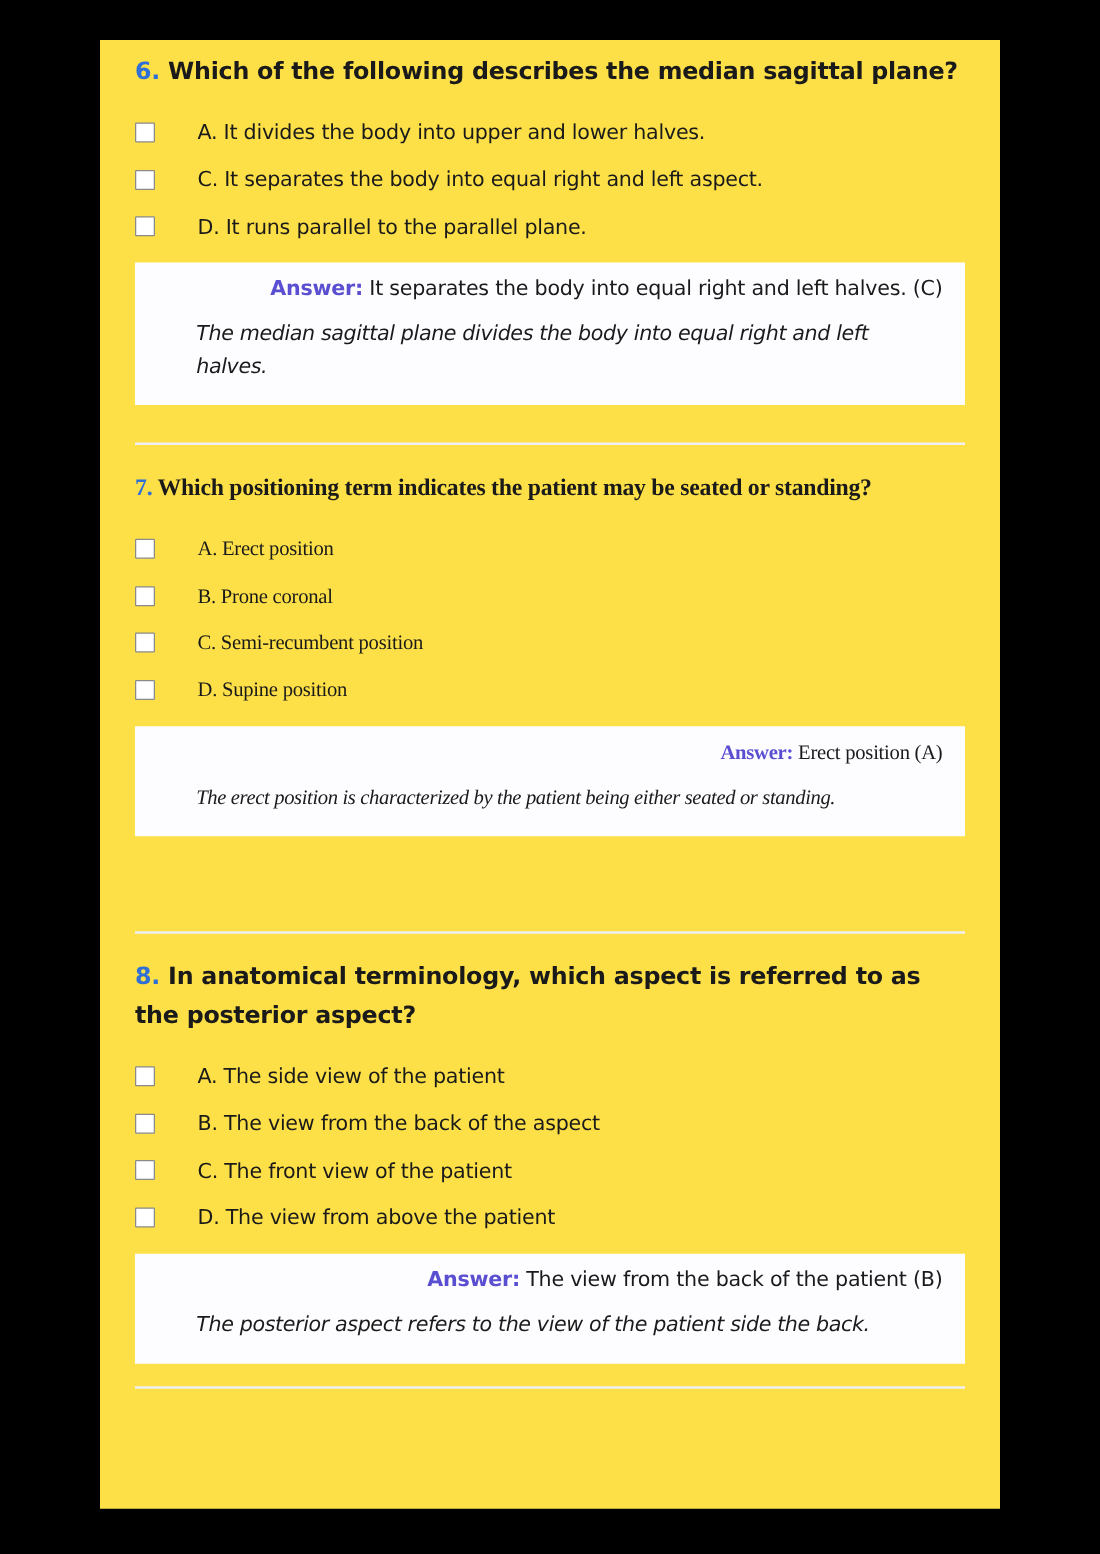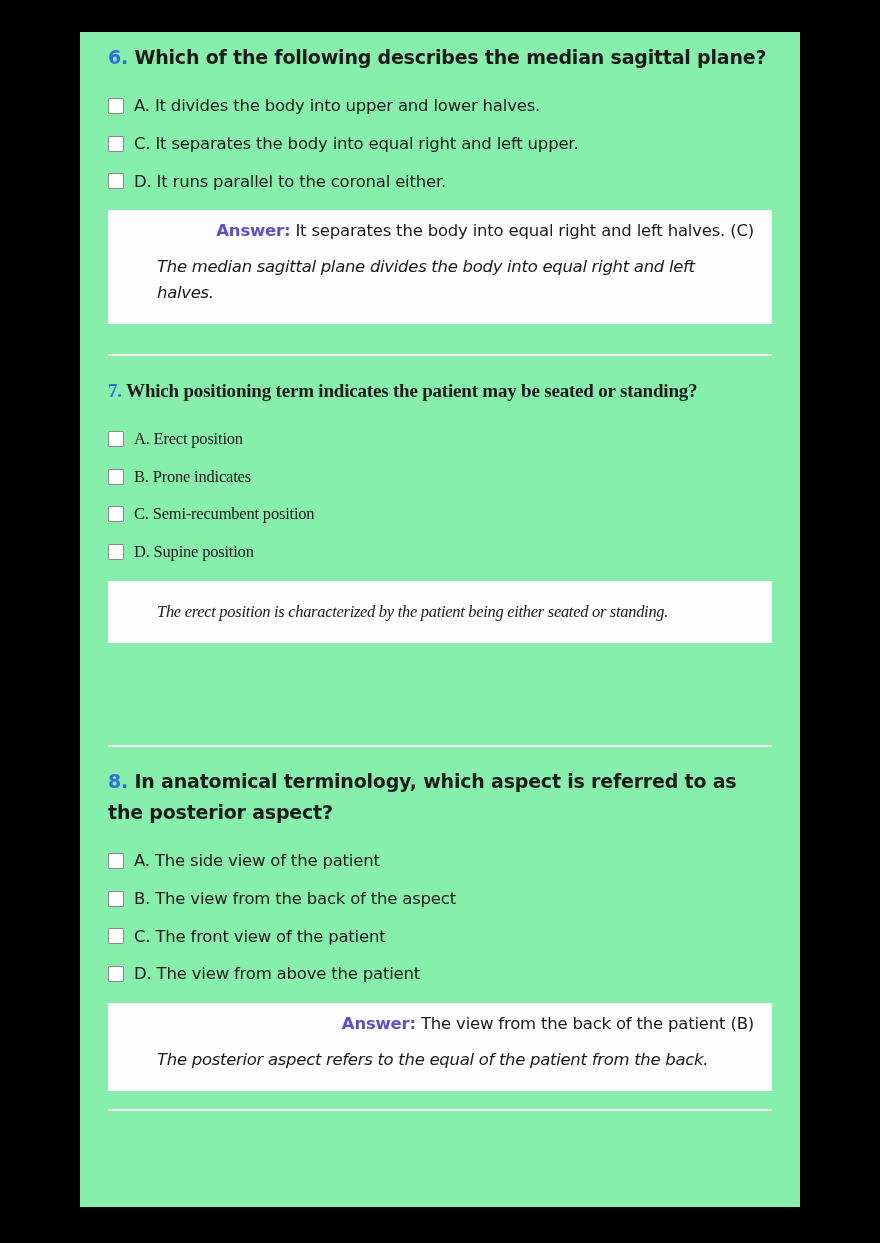--- a/index.html
+++ b/index.html
@@ -4,34 +4,35 @@
 <style>
   html, body { margin: 0; padding: 0; }
   body {
     width: 880px; height: 1243px; background: #000000;
     position: relative; overflow: hidden;
     font-family: "DejaVu Sans", "Liberation Sans", sans-serif;
     color: #1a1a1a;
   }
   .page {
     position: absolute; left: 80px; top: 32px; width: 720px; height: 1175px;
-    background: #86efac;
+    background: #fde047;
   }
   .question {
     position: absolute; left: 28px; width: 664px;
   }
   .q-title {
     font-weight: bold; font-size: 19px; line-height: 31px; margin: 0;
     letter-spacing: -0.2px;
   }
   .q-num { color: #2f6fd6; }
   .options { margin-top: 14px; }
   .option {
     display: flex; align-items: center; height: 37.7px; font-size: 16.5px;
     letter-spacing: -0.2px;
+    gap: 24px;
   }
   .checkbox {
     width: 16px; height: 16px; border: 1.3px solid #8a8a8a; box-sizing: border-box;
     margin-right: 10px; flex: 0 0 auto; background: #fff; border-radius: 1px;
   }
   .answer-block {
     margin-top: 10px; padding: 8px 18px 18px 18px; background: #fdfcff;
   }
   .answer-line { font-size: 16.5px; line-height: 26px; letter-spacing: -0.2px; text-align: right; }
   .answer-label { color: #5b4fd1; font-weight: bold; }
@@ -54,25 +55,25 @@
       <span class="q-num">6.</span>
       <span>Which of the following describes the median sagittal plane?</span>
     </h2>
     <div class="options">
       <div class="option">
         <span class="checkbox"></span>
         <span>A. It divides the body into upper and lower halves.</span>
       </div>
       <div class="option">
         <span class="checkbox"></span>
-        <span>C. It separates the body into equal right and left upper.</span>
+        <span>C. It separates the body into equal right and left aspect.</span>
       </div>
       <div class="option">
         <span class="checkbox"></span>
-        <span>D. It runs parallel to the coronal either.</span>
+        <span>D. It runs parallel to the parallel plane.</span>
       </div>
     </div>
     <div class="answer-block">
       <div class="answer-line">
         <span class="answer-label">Answer:</span>
         <span>It separates the body into equal right and left halves. (C)</span>
       </div>
       <div class="explanation">The median sagittal plane divides the body into equal right and left halves.</div>
     </div>
   </div>
@@ -83,32 +84,36 @@
       <span class="q-num">7.</span>
       <span>Which positioning term indicates the patient may be seated or standing?</span>
     </h2>
     <div class="options">
       <div class="option">
         <span class="checkbox"></span>
         <span>A. Erect position</span>
       </div>
       <div class="option">
         <span class="checkbox"></span>
-        <span>B. Prone indicates</span>
+        <span>B. Prone coronal</span>
       </div>
       <div class="option">
         <span class="checkbox"></span>
         <span>C. Semi-recumbent position</span>
       </div>
       <div class="option">
         <span class="checkbox"></span>
         <span>D. Supine position</span>
       </div>
     </div>
     <div class="answer-block">
+      <div class="answer-line">
+        <span class="answer-label">Answer:</span>
+        <span>Erect position (A)</span>
+      </div>
       <div class="explanation">The erect position is characterized by the patient being either seated or standing.</div>
     </div>
   </div>
   <div class="divider" style="top:713px;"></div>
 
   <div class="question" style="top:734px;">
     <h2 class="q-title">
       <span class="q-num">8.</span>
       <span>In anatomical terminology, which aspect is referred to as the posterior aspect?</span>
     </h2>
@@ -128,18 +133,18 @@
       <div class="option">
         <span class="checkbox"></span>
         <span>D. The view from above the patient</span>
       </div>
     </div>
     <div class="answer-block">
       <div class="answer-line">
         <span class="answer-label">Answer:</span>
         <span>The view from the back of the patient (B)</span>
       </div>
-      <div class="explanation">The posterior aspect refers to the equal of the patient from the back.</div>
+      <div class="explanation">The posterior aspect refers to the view of the patient side the back.</div>
     </div>
   </div>
   <div class="divider" style="top:1077px;"></div>
 
 </div>
 
 </body></html>

